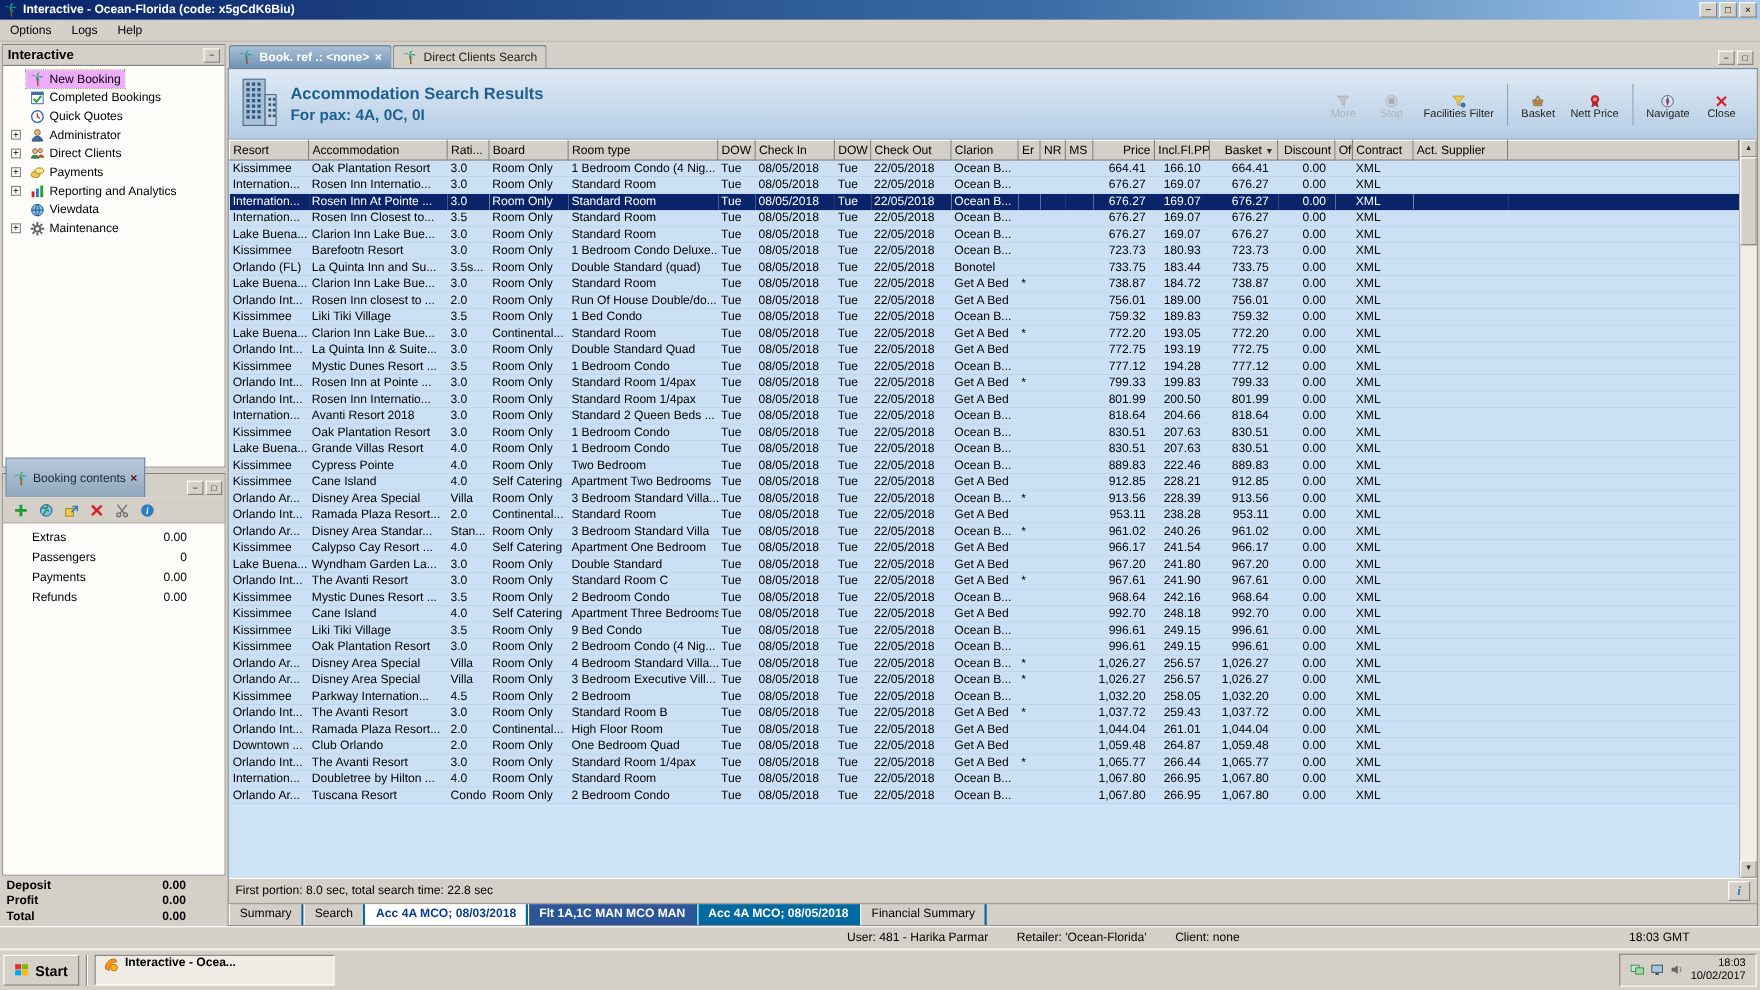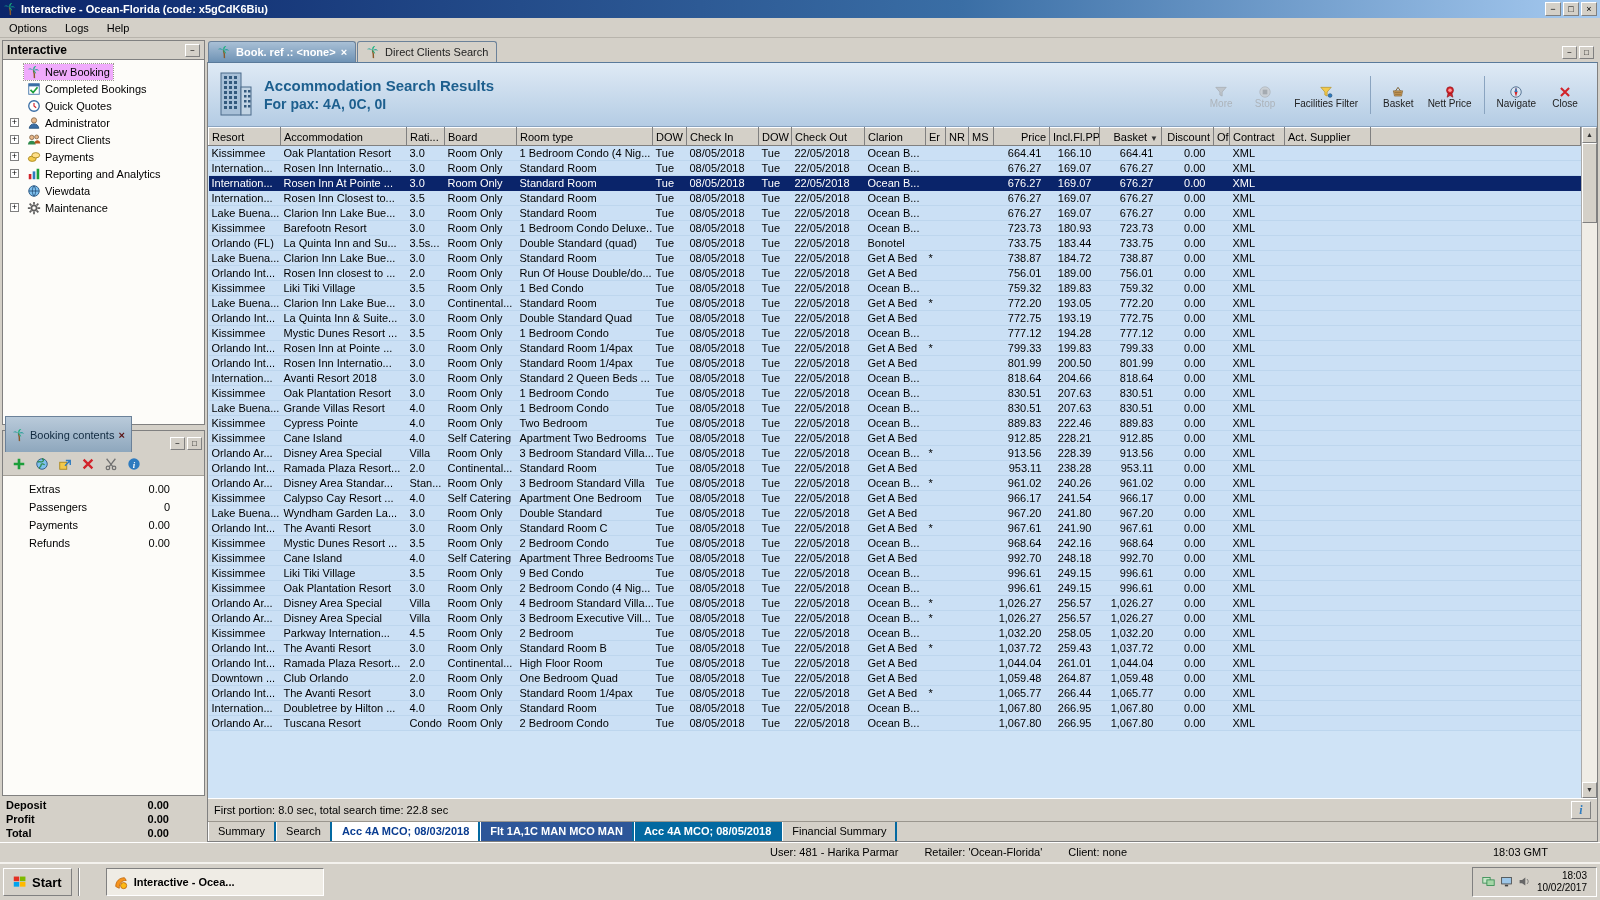--- a/index.html
+++ b/index.html
@@ -90,27 +90,27 @@
 
   .bottom-tabs { height:20px; flex:0 0 20px; display:flex; background:#d4d0c8; border-top:1px solid #9a968e; }
   .b-tab { padding:0 9px; line-height:19px; border-right:2px solid #0369a1; border-left:1px solid #ffffff; cursor:pointer; white-space:nowrap; }
   .b-tab.v-acc-past { background:#ffffff; color:#0a3d91; font-weight:bold; }
   .b-tab.v-flight { background:#2d5699; color:#ffffff; font-weight:bold; }
   .b-tab.v-acc-active { background:#0369a1; color:#ffffff; font-weight:bold; }
 
   
   .statusbar { position:absolute; bottom:38px; left:0; right:0; height:20px; background:#d4d0c8; border-top:1px solid #fff; }
   .sb-center { position:absolute; left:770px; top:3px; display:flex; gap:26px; }
-  .sb-time { position:absolute; right:52px; top:3px; }
+  .sb-time { position:absolute; right:64px; top:3px; }
 
   
   .taskbar { position:absolute; bottom:0; left:0; right:0; height:38px; background:#d4d0c8; border-top:2px solid #f4f2ee; display:flex; align-items:center; padding:0 3px; gap:4px; }
   .start-btn { height:28px; display:flex; align-items:center; gap:5px; padding:0 9px; border:1px solid; border-color:#fff #808080 #808080 #fff; background:#d4d0c8; font-weight:bold; font-size:13px; cursor:pointer; }
   .tb-divider { width:2px; height:28px; border-left:1px solid #808080; border-right:1px solid #fff; margin:0 2px; }
-  .task-btn { width:218px; height:28px; display:flex; align-items:center; gap:6px; padding:0 7px; border:1px solid; border-color:#808080 #fff #fff #808080; background:#efece5; font-weight:bold; cursor:pointer; white-space:nowrap; overflow:hidden;margin-left:20px; }
+  .task-btn { width:218px; height:28px; display:flex; gap:6px; padding:0 7px; border:1px solid; border-color:#808080 #fff #fff #808080; background:#efece5; font-weight:bold; cursor:pointer; white-space:nowrap; overflow:hidden; }
   .tray { margin-left:auto; height:30px; display:flex; align-items:center; gap:5px; padding:0 9px; border:1px solid; border-color:#808080 #fff #fff #808080; }
   .tray-time { font-size:10px; text-align:right; line-height:1.25; }
 </style>
 </head>
 <body>
 
 <div class="titlebar">
   <span class="icon" id="app-icon">
       <svg width="14" height="14" viewBox="0 0 16 16">
         <path d="M8.5 15c.2-4-.5-7-1.2-9" stroke="#8a5a2a" stroke-width="1.6" fill="none"></path>

